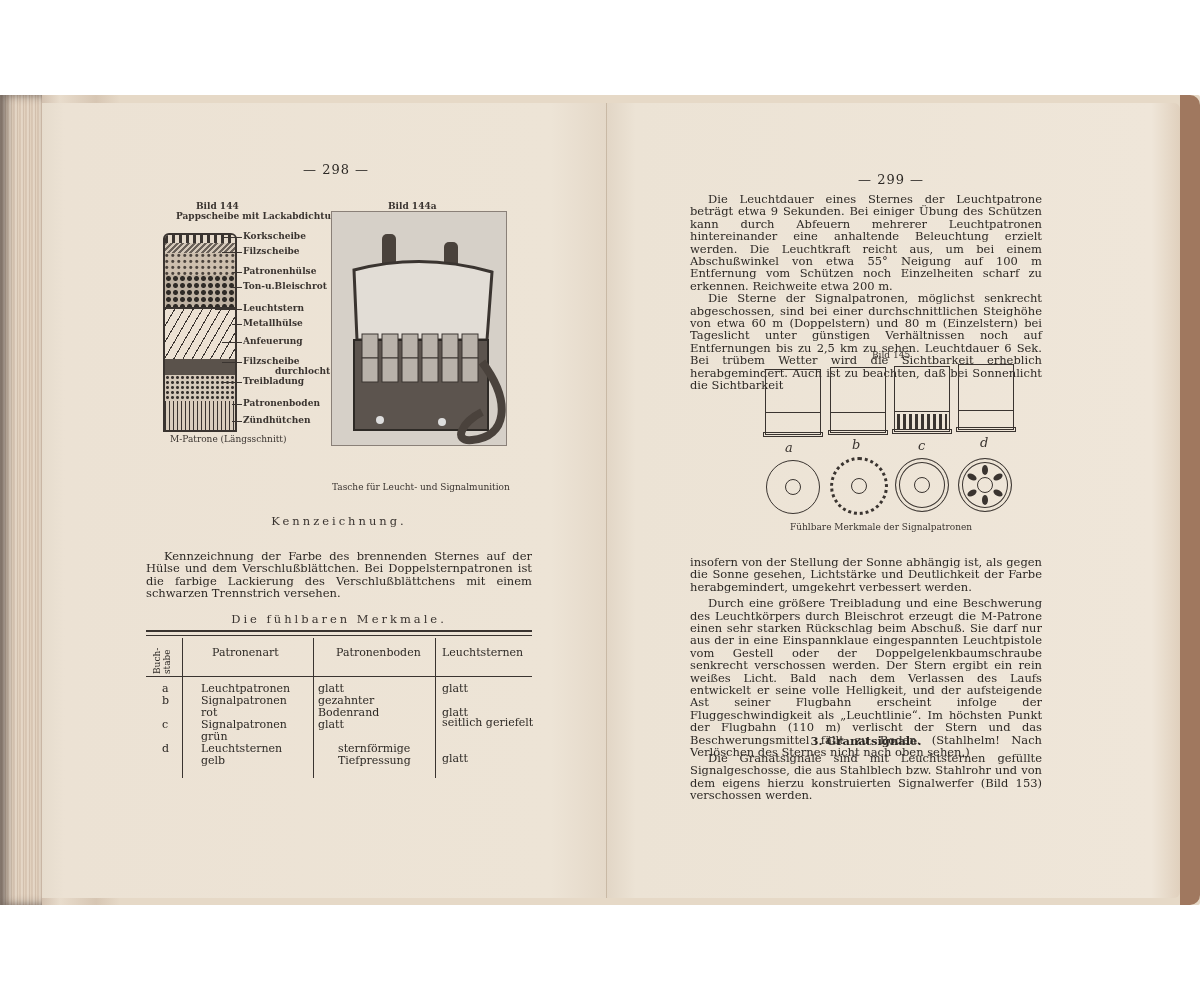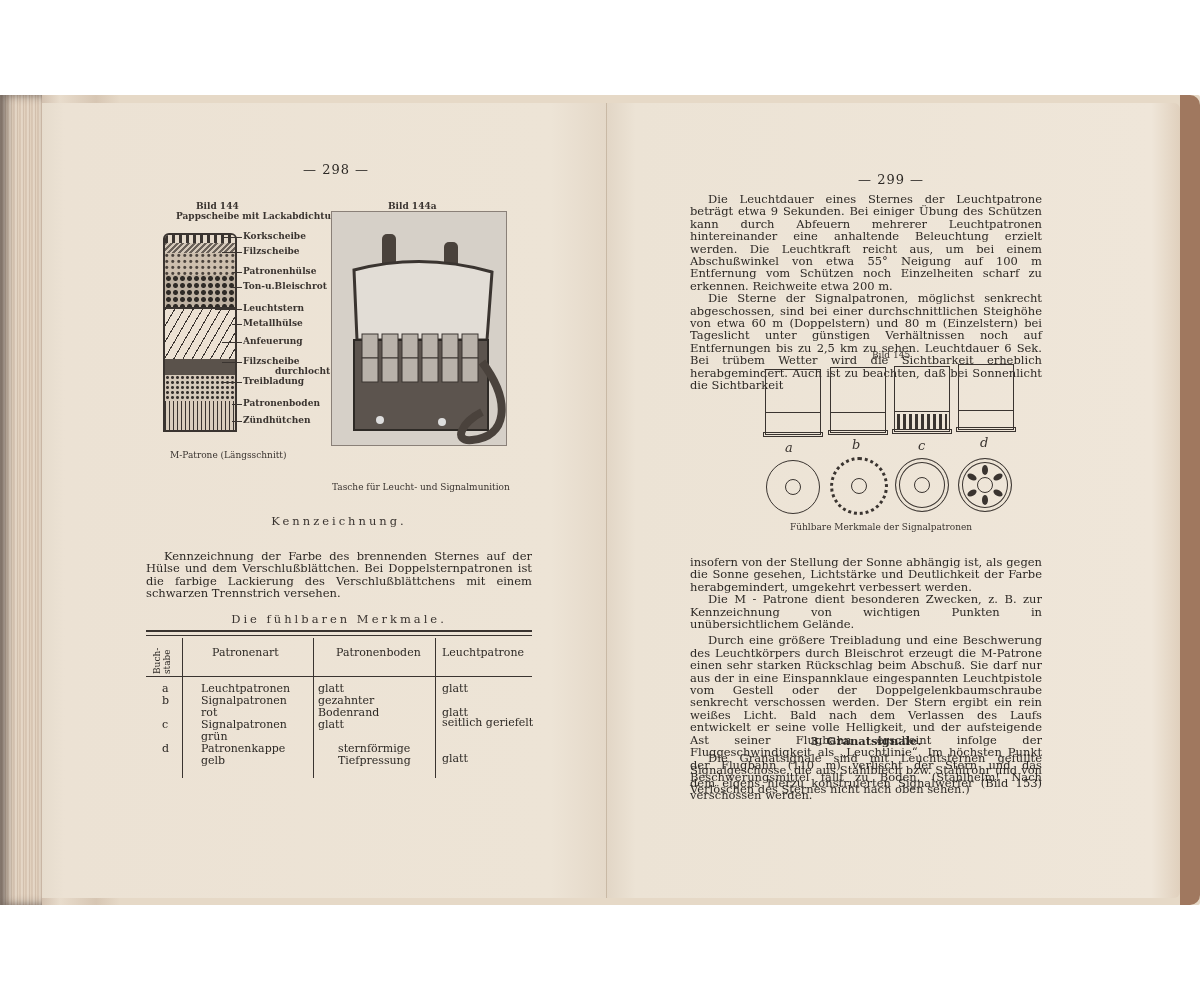--- a/index.html
+++ b/index.html
@@ -95,21 +95,21 @@
 <div class="leader" style="left:232px;top:272px;width:10px;"></div>
 <div class="leader" style="left:232px;top:287px;width:10px;"></div>
 <div class="leader" style="left:215px;top:309px;width:27px;"></div>
 <div class="leader" style="left:232px;top:324px;width:10px;"></div>
 <div class="leader" style="left:222px;top:342px;width:20px;"></div>
 <div class="leader" style="left:222px;top:362px;width:20px;"></div>
 <div class="leader" style="left:222px;top:382px;width:20px;"></div>
 <div class="leader" style="left:232px;top:404px;width:10px;"></div>
 <div class="leader" style="left:232px;top:421px;width:10px;"></div>
 
-<div class="caption" style="left:170px;top:434px;margin-top:16px;">M-Patrone (Längsschnitt)</div>
+<div class="caption" style="left:170px;top:434px;">M-Patrone (Längsschnitt)</div>
 
 <div class="figlabel" style="left:388px;top:201px;">Bild 144a</div>
 <div class="photo">
   <svg width="174" height="233" viewBox="0 0 174 233">
     <rect x="0" y="0" width="174" height="233" fill="#d6d0c8"></rect>
     <rect x="50" y="22" width="14" height="40" rx="5" fill="#4a423c"></rect>
     <rect x="112" y="30" width="14" height="38" rx="5" fill="#4a423c"></rect>
     <path d="M22 58 Q90 40 160 60 L155 128 L25 128 Z" fill="#e2ddd6" stroke="#3a3430" stroke-width="3"></path>
     <rect x="22" y="128" width="134" height="90" fill="#5c544e" stroke="#2e2a26" stroke-width="2"></rect>
     <g fill="#b9b2aa" stroke="#3a3430">
@@ -142,21 +142,21 @@
 
 <div class="tbl">
   <div class="rule-top"></div>
   <div class="vline" style="left:36px;top:8px;height:140px;"></div>
   <div class="vline" style="left:167px;top:8px;height:140px;"></div>
   <div class="vline" style="left:289px;top:8px;height:140px;"></div>
   <div class="hline" style="left:0;top:46px;width:386px;"></div>
   <div class="hdr" style="left:6px;top:10px;font-size:9px;writing-mode:vertical-rl;transform:rotate(180deg);height:34px;">Buch-stabe</div>
   <div class="hdr" style="left:66px;">Patronenart</div>
   <div class="hdr" style="left:190px;">Patronenboden</div>
-  <div class="hdr" style="left:296px;">Leuchtpatrone</div>
+  <div class="hdr" style="left:296px;">Leuchtsternen</div>
 
   <div>
     <div class="cell" style="left:16px;top:53px;">a</div>
     <div class="cell" style="left:55px;top:53px;">Leuchtpatronen</div>
     <div class="cell" style="left:172px;top:53px;">glatt</div>
     <div class="cell" style="left:296px;top:53px;">glatt</div>
   </div>
   <div>
     <div class="cell" style="left:16px;top:65px;">b</div>
     <div class="cell" style="left:55px;top:65px;width:80px;white-space:normal;">Signalpatronen rot</div>
@@ -164,21 +164,21 @@
     <div class="cell" style="left:296px;top:77px;">glatt</div>
   </div>
   <div>
     <div class="cell" style="left:16px;top:89px;">c</div>
     <div class="cell" style="left:55px;top:89px;width:80px;white-space:normal;">Signalpatronen grün</div>
     <div class="cell" style="left:172px;top:89px;">glatt</div>
     <div class="cell" style="left:296px;top:87px;">seitlich geriefelt</div>
   </div>
   <div>
     <div class="cell" style="left:16px;top:113px;">d</div>
-    <div class="cell" style="left:55px;top:113px;width:80px;white-space:normal;">Patronenkappe gelb</div>
+    <div class="cell" style="left:55px;top:113px;width:80px;white-space:normal;">Leuchtsternen gelb</div>
     <div class="cell" style="left:172px;top:113px;width:110px;white-space:normal;margin-left:20px;">sternförmige Tiefpressung</div>
     <div class="cell" style="left:296px;top:123px;">glatt</div>
   </div>
 </div>
 
 <div class="pnum" style="left:858px;top:172px;">— 299 —</div>
 
 <div class="para" style="left:690px;top:193px;width:352px;">
   <p>Die Leuchtdauer eines Sternes der Leuchtpatrone beträgt etwa 9 Sekunden. Bei einiger Übung des Schützen kann durch Abfeuern mehrerer Leuchtpatronen hintereinander eine anhaltende Beleuchtung erzielt werden. Die Leuchtkraft reicht aus, um bei einem Abschußwinkel von etwa 55° Neigung auf 100 m Entfernung vom Schützen noch Einzelheiten scharf zu erkennen. Reichweite etwa 200 m.</p>
   <p>Die Sterne der Signalpatronen, möglichst senkrecht abgeschossen, sind bei einer durchschnittlichen Steighöhe von etwa 60 m (Doppelstern) und 80 m (Einzelstern) bei Tageslicht unter günstigen Verhältnissen noch auf Entfernungen bis zu 2,5 km zu sehen. Leuchtdauer 6 Sek. Bei trübem Wetter wird die Sichtbarkeit erheblich herabgemindert. Auch ist zu beachten, daß bei Sonnenlicht die Sichtbarkeit</p>
@@ -231,21 +231,20 @@
       </g>
     </svg>
     <div class="inner"></div>
   </div>
 </div>
 
 <div class="caption" style="left:790px;top:522px;">Fühlbare Merkmale der Signalpatronen</div>
 
 <div class="para" style="left:690px;top:544px;width:352px;">
   <p style="text-indent:0;margin-top:12px;">insofern von der Stellung der Sonne abhängig ist, als gegen die Sonne gesehen, Lichtstärke und Deutlichkeit der Farbe herabgemindert, umgekehrt verbessert werden.</p>
-  <p>Die M - Patrone dient besonderen Zwecken, z. B. zur Kennzeichnung von wichtigen Punkten in unübersichtlichem Gelände.</p>
   <p style="margin-top:4px;">Durch eine größere Treibladung und eine Beschwerung des Leuchtkörpers durch Bleischrot erzeugt die M-Patrone einen sehr starken Rückschlag beim Abschuß. Sie darf nur aus der in eine Einspannklaue eingespannten Leuchtpistole vom Gestell oder der Doppelgelenkbaumschraube senkrecht verschossen werden. Der Stern ergibt ein rein weißes Licht. Bald nach dem Verlassen des Laufs entwickelt er seine volle Helligkeit, und der aufsteigende Ast seiner Flugbahn erscheint infolge der Fluggeschwindigkeit als „Leuchtlinie“. Im höchsten Punkt der Flugbahn (110 m) verlischt der Stern und das Beschwerungsmittel fällt zu Boden. (Stahlhelm! Nach Verlöschen des Sternes nicht nach oben sehen.)</p>
 </div>
 
 <div class="heading-bold" style="left:690px;top:734px;width:352px;">3. Granatsignale.</div>
 
 <div class="para" style="left:690px;top:752px;width:352px;">
   <p>Die Granatsignale sind mit Leuchtsternen gefüllte Signalgeschosse, die aus Stahlblech bzw. Stahlrohr und von dem eigens hierzu konstruierten Signalwerfer (Bild 153) verschossen werden.</p>
 </div>
 
 </body></html>

